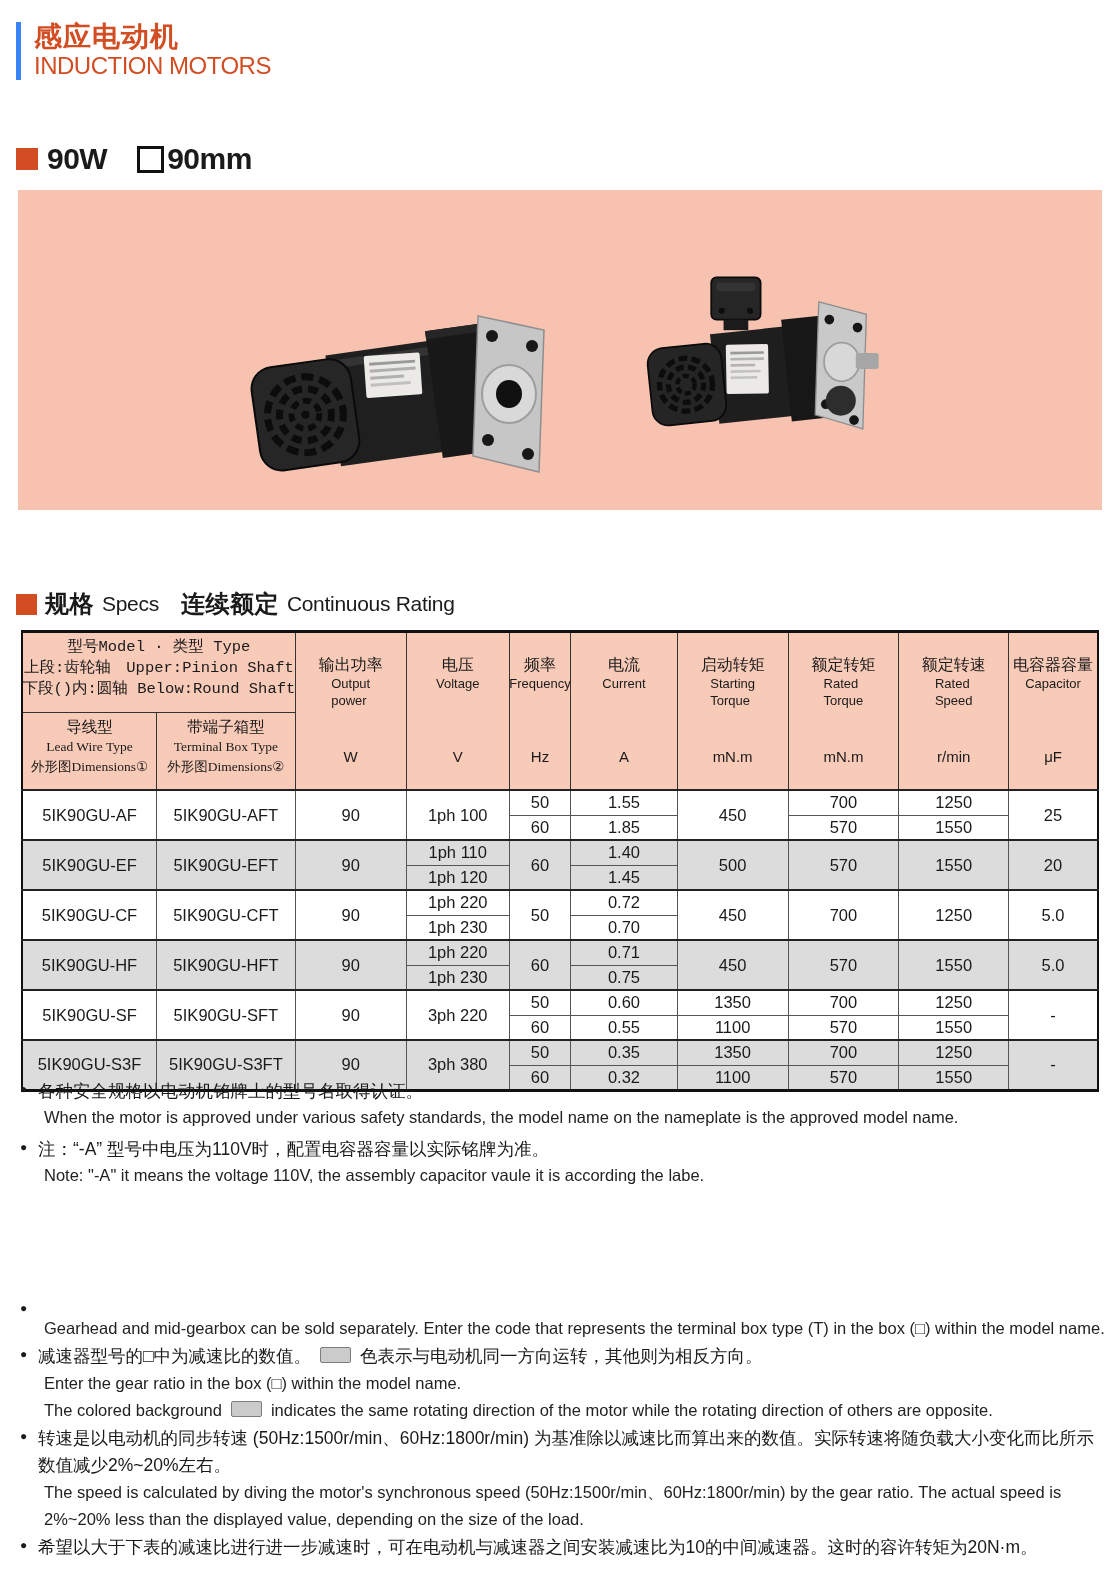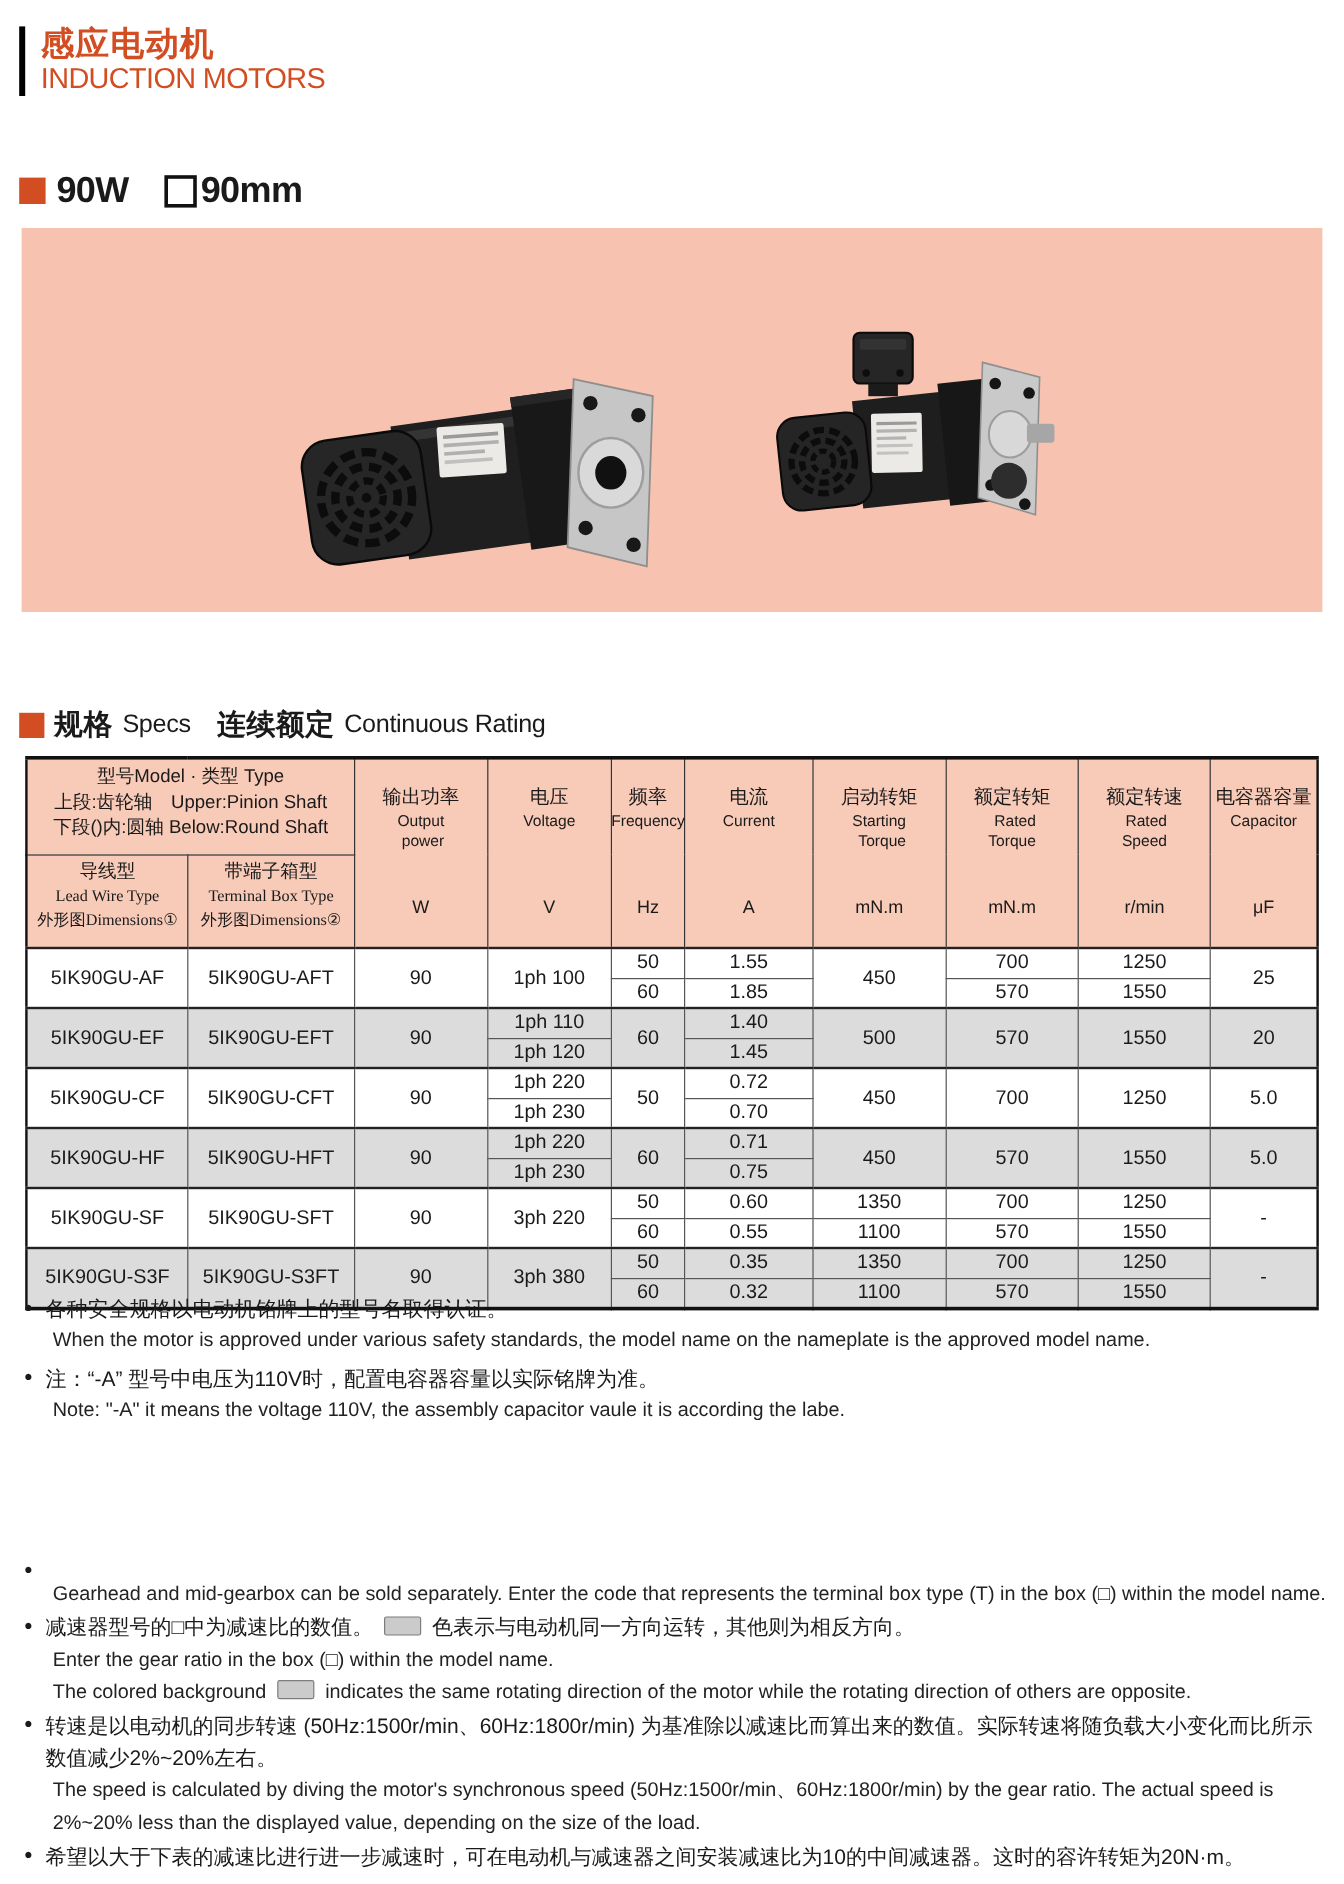--- a/index.html
+++ b/index.html
@@ -1,20 +1,20 @@
 <!DOCTYPE html>
 <html style="--orange: #d24e22; --banner: #f7c3b0; --thead: #f8cab8; --rowgray: #dcdcdc;"><head>
 <meta charset="utf-8">
 <style>
   html,body{margin:0;padding:0;background:#fff;}
   .page{position:relative;width:1120px;height:1570px;background:#fff;overflow:hidden;
         font-family:"Liberation Sans","DejaVu Sans",sans-serif;color:#1a1a1a;}
 
   
-  .doc-header{position:absolute;top:22px;left:16px;border-left:5px solid #000000;padding-left:13px;}
+  .doc-header{position:absolute;top:22px;left:16px;border-left:5px solid #3b82f6;padding-left:13px;}
   .doc-title-zh{font-size:28px;font-weight:bold;color:var(--orange,#d24e22);line-height:1.08;letter-spacing:1px;}
   .doc-title-en{font-size:24px;font-weight:500;color:var(--orange,#d24e22);line-height:1.15;letter-spacing:-0.5px;}
 
   
   .size-row{position:absolute;top:142px;left:16px;display:flex;align-items:center;}
   .sq-orange{width:22px;height:22px;background:var(--orange,#d24e22);}
   .sq-outline{width:21px;height:21px;border:3px solid #111;background:#fff;margin-left:30px;}
   .size-power{font-size:30px;font-weight:bold;margin-left:9px;letter-spacing:-0.5px;}
   .size-mm{font-size:30px;font-weight:bold;margin-left:3px;letter-spacing:-0.5px;}
 
@@ -37,24 +37,24 @@
   .specs-table{position:absolute;top:630px;left:21px;width:1078px;border-collapse:collapse;table-layout:fixed;
                border-top:3px solid #111;border-bottom:3px solid #111;border-left:2px solid #111;border-right:2px solid #111;}
   .specs-table th{background:var(--thead,#f8cab8);border:1px solid #333;font-weight:400;padding:0;vertical-align:top;}
   .specs-table td{border:1px solid #555;text-align:center;vertical-align:middle;font-size:16.5px;padding:0 2px;background:#fff;}
   .specs-table tr{height:25px;}
   .specs-table tr.shaded td{background:var(--rowgray,#dcdcdc);}
   .specs-table tbody tr.group-start td{border-top:2px solid #222;}
   .th-group{height:68px;}
   .th-sub{height:66px;font-family:Liberation Serif, serif;}
   .th-inner{display:flex;flex-direction:column;align-items:center;justify-content:flex-start;padding-top:4px;line-height:21px;}
-  .th-inner .l{font-size:15.5px;white-space:nowrap;}
+  .th-inner .l{font-size:15.5px;white-space:nowrap;font-family:Liberation Mono, monospace;}
   .th-col-inner{position:relative;height:134px;display:flex;flex-direction:column;align-items:center;padding-top:22px;}
   .th-col-inner .zh{font-size:16px;line-height:20px;white-space:nowrap;}
-  .th-col-inner .en{font-size:13px;line-height:17px;white-space:pre-line;text-align:right;}
+  .th-col-inner .en{font-size:13px;line-height:17px;white-space:pre-line;text-align:left;}
   .th-col-inner .unit{position:absolute;bottom:24px;font-size:15px;}
   .sub-inner{display:flex;flex-direction:column;align-items:center;padding-top:4px;line-height:20px;}
   .sub-inner .s1{font-size:15.5px;}
   .sub-inner .s2{font-size:13.5px;}
   .sub-inner .s3{font-size:13.5px;}
 
   
   .notes{position:absolute;top:1078px;left:20px;width:1084px;}
   .gear-bullets{position:absolute;top:1297px;left:20px;width:1088px;}
   .n-row{display:flex;}

